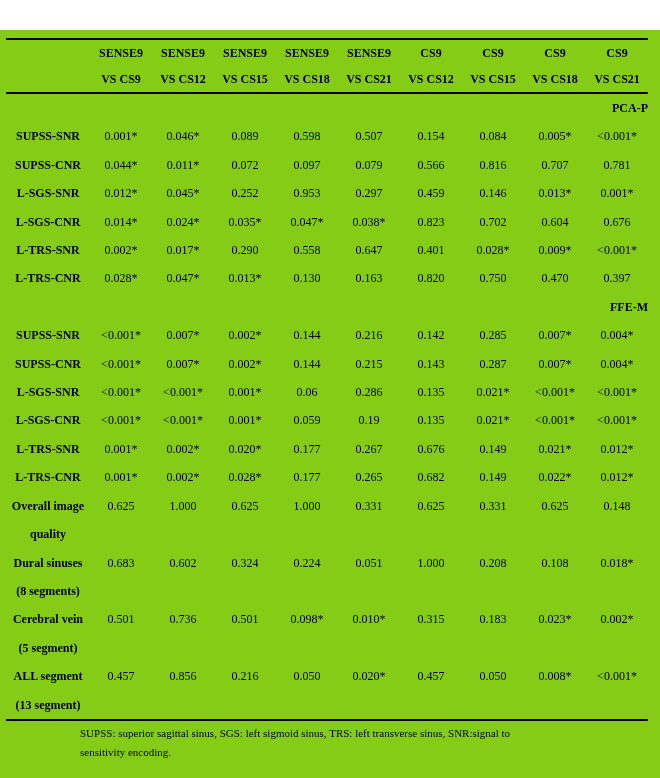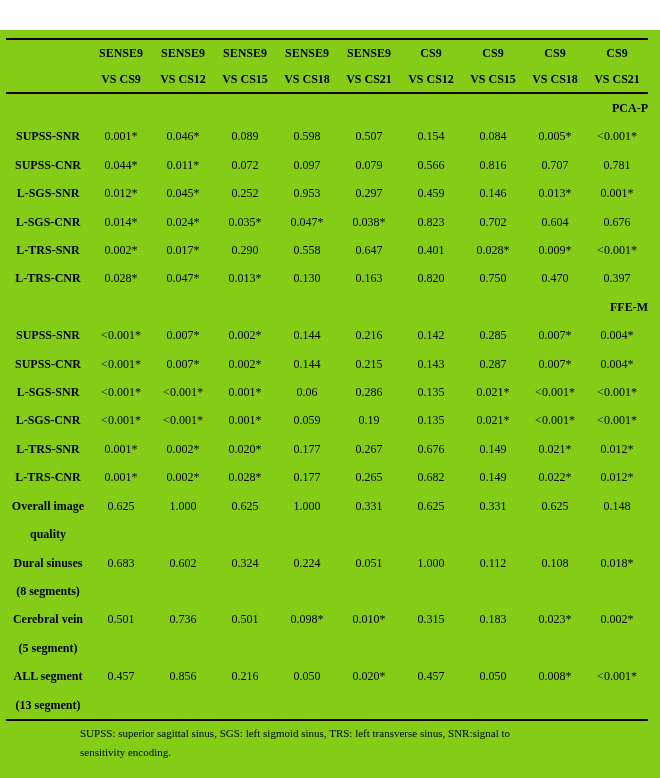--- a/index.html
+++ b/index.html
@@ -548,21 +548,21 @@
           <td class="value-cell">
             <div class="cl">0.224</div>
           </td>
           <td class="value-cell">
             <div class="cl">0.051</div>
           </td>
           <td class="value-cell">
             <div class="cl">1.000</div>
           </td>
           <td class="value-cell">
-            <div class="cl">0.112</div>
+            <div class="cl">0.208</div>
           </td>
           <td class="value-cell">
             <div class="cl">0.108</div>
           </td>
           <td class="value-cell">
             <div class="cl">0.018*</div>
           </td>
         </tr>
         <tr>
           <td class="row-label">

